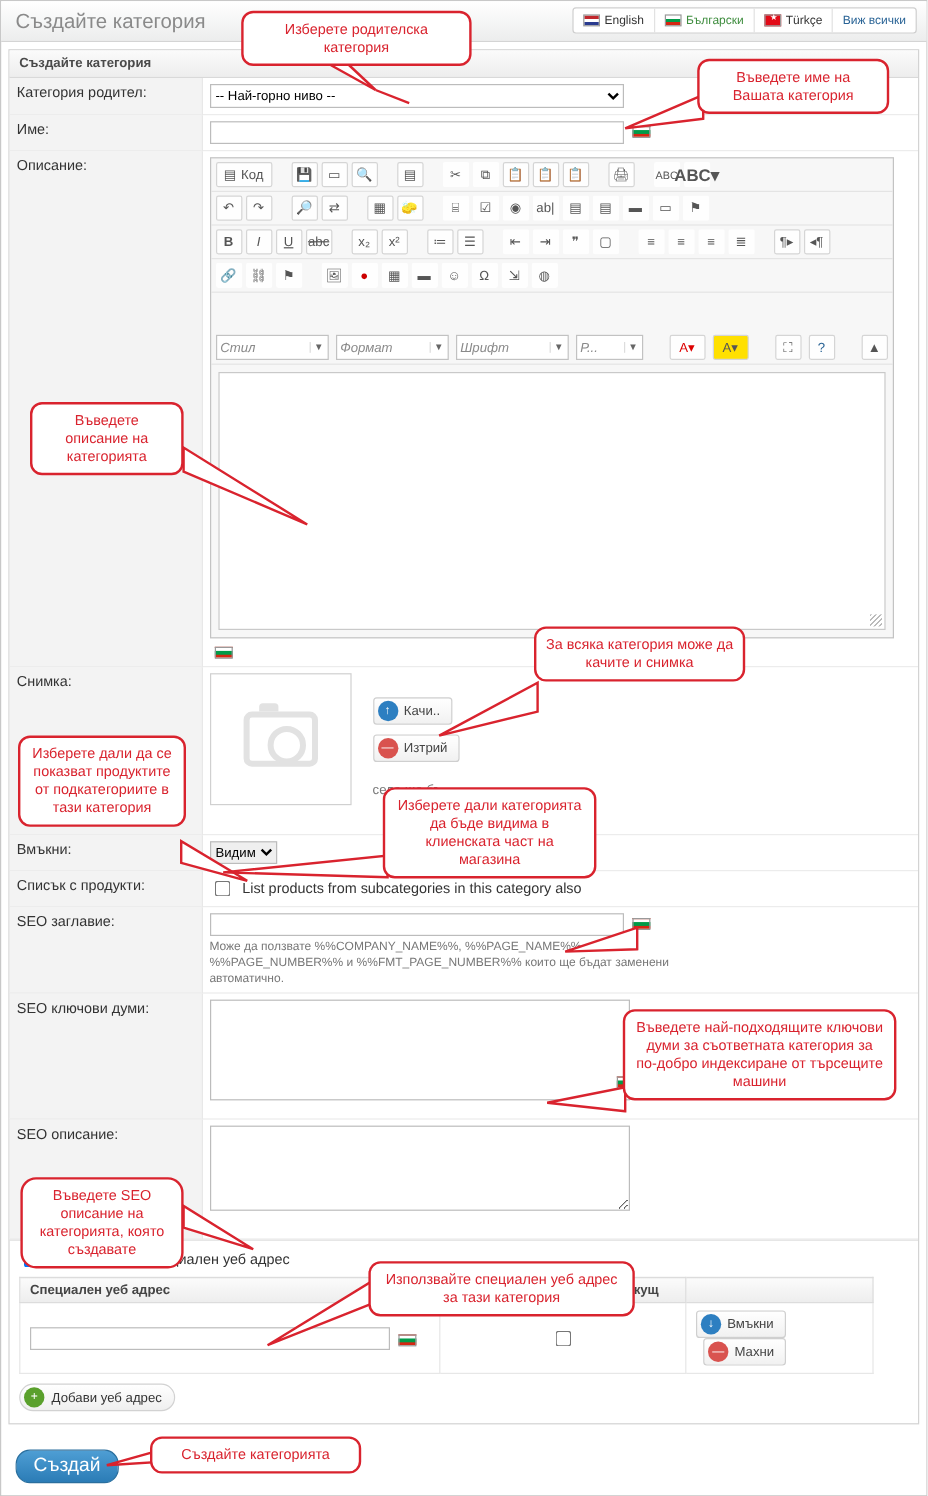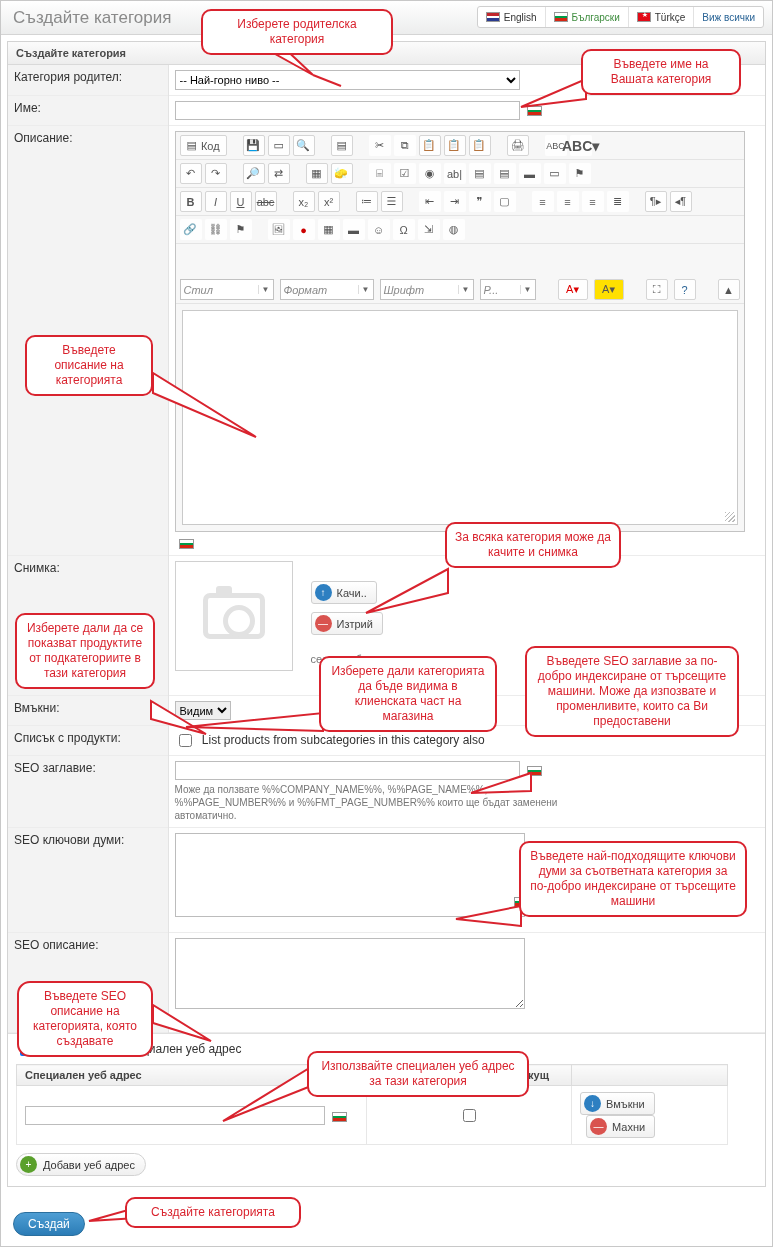--- a/index.html
+++ b/index.html
@@ -182,21 +182,21 @@
     background: linear-gradient(#fbfbfb,#ededed);
     border: 1px solid #dcdcdc;
     font-size: 11px; text-align:left; font-weight:bold; color:#444;
     padding: 4px 8px;
   }
   table.urltab td { border: 1px solid #e7e7e7; padding: 6px 8px; font-size:11px; }
 
   .green-btn {
     display:inline-flex;align-items:center;gap:6px;
     background: linear-gradient(#4e9ed4,#2b7cb6);
-    border:1px solid #2a6f9e; color:#fff; font-size:12px;
+    border:1px solid #2a6f9e; color:#fff; font-size:16px;
     padding: 4px 14px; border-radius: 12px;
   }
   .add-url { display:inline-flex;align-items:center;gap:6px;font-size:11px;color:#333;
     border:1px solid #d2d2d2;background:linear-gradient(#fff,#efefef);border-radius:12px;padding:2px 10px 2px 3px;}
 
   
   .ann {
     position: absolute;
     border: 2px solid #d9232e;
     border-radius: 10px;
@@ -521,19 +521,18 @@
     <polygon points="310,1085 222,1120 310,1066" fill="#fff" stroke="#d9232e" stroke-width="2"></polygon>
     <polygon points="152,1216 88,1220 152,1202" fill="#fff" stroke="#d9232e" stroke-width="2"></polygon>
   </svg>
 
   <div class="ann" style="left:200px; top:8px; width:192px;">Изберете родителска категория</div>
   <div class="ann" style="left:580px; top:48px; width:160px;">Въведете име на Вашата категория</div>
   <div class="ann" style="left:24px; top:334px; width:128px;">Въведете описание на категорията</div>
   <div class="ann" style="left:444px; top:521px; width:176px;">За всяка категория може да качите и снимка</div>
   <div class="ann" style="left:14px; top:612px; width:140px;">Изберете дали да се показват продуктите от подкатегориите в тази категория</div>
   <div class="ann" style="left:318px; top:655px; width:178px;">Изберете дали категорията да бъде видима в клиенската част на магазина</div>
-  <div class="ann" style="left:524px; top:645px; width:214px;">Въведете SEO заглавие за по-добро индексиране от търсещите машини. Може да изпозвате и променливите, които са Ви предоставени</div>
   <div class="ann" style="left:518px; top:840px; width:228px;">Въведете най-подходящите ключови думи за съответната категория за по-добро индексиране от търсещите машини</div>
   <div class="ann" style="left:16px; top:980px; width:136px;border-radius:13px;">Въведете SEO описание на категорията, която създавате</div>
   <div class="ann" style="left:306px; top:1050px; width:222px;">Използвайте специален уеб адрес за тази категория</div>
   <div class="ann" style="left:124px; top:1196px; width:176px;">Създайте категорията</div>
 
 </div>
 
 </body></html>

